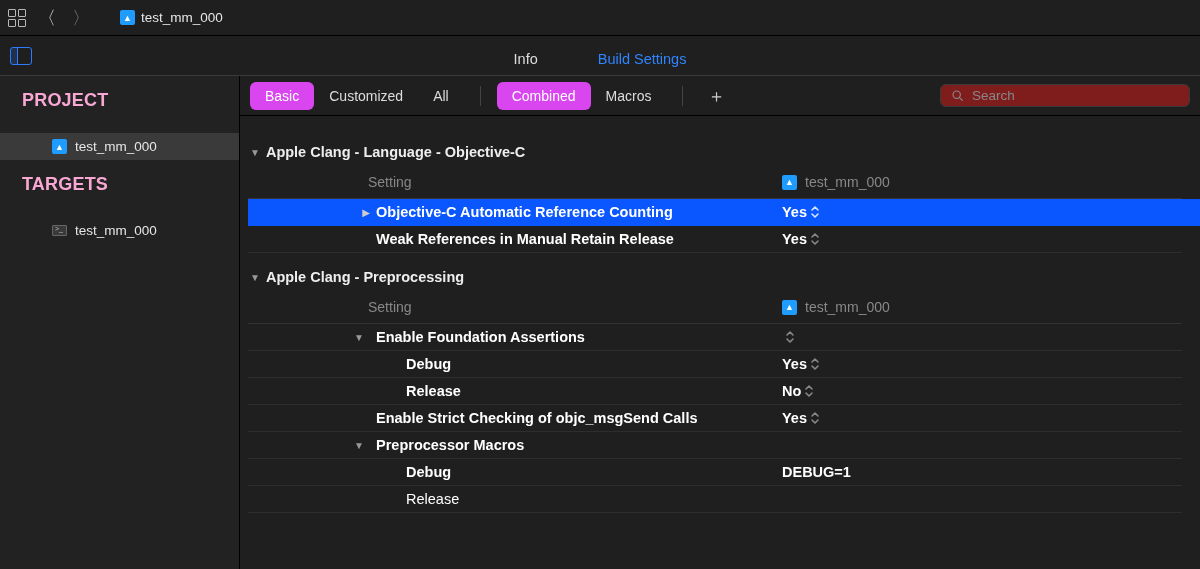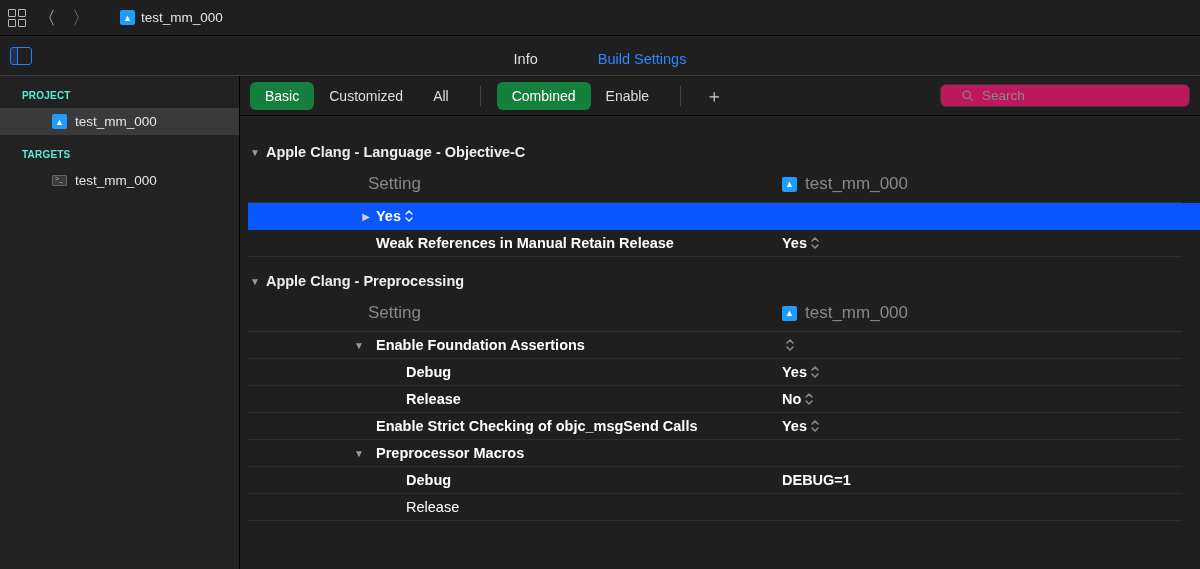--- a/index.html
+++ b/index.html
@@ -20,49 +20,49 @@
     .side-toggle { width: 42px; display:flex; align-items:center; justify-content:center; }
     .side-toggle-box { width:22px; height:18px; border:1.5px solid #2f7bff; border-radius:3px; display:flex; }
     .side-toggle-box span { width:7px; border-right:1.5px solid #2f7bff; background:#2f7bff33;}
     .sec-tabs { flex:1; display:flex; justify-content:center; gap:60px; }
     .sec-tab { font-size:14.5px; color:#ddd; cursor:pointer;margin-top:6px; }
     .sec-tab.active { color:#2f84ff; }
 
     
     .main { display:flex; height:calc(100% - 76px); }
     .sidebar { width:240px; background:#222; border-right:1px solid #000; padding-top:8px; }
-    .sb-head { font-size:10px; font-weight:600; color:#5eead4; padding:6px 22px 7px 22px; letter-spacing:0.2px; }
+    .sb-head { font-size:18px; font-weight:600; color:#f9a8d4; padding:6px 22px 22px 22px; letter-spacing:0.2px; }
     .sb-item { display:flex; align-items:center; padding:6px 10px 6px 52px; font-size:13.5px; color:#e6e6e6; cursor:pointer; }
     .sb-item.selected { background:#3a3a3a; }
     .sb-pic { width:15px; height:15px; margin-right:8px; background:#1e9cff; border-radius:2px; display:inline-flex; align-items:center; justify-content:center; font-size:9px; color:#fff;}
     .sb-pic::before { content:"▲"; }
     .sb-target { width:15px; height:11px; margin-right:8px; background:#3a3a3a; border:1px solid #666; border-radius:1px; position:relative; }
     .sb-target::after { content:">_"; font-size:7px; color:#bbb; position:absolute; left:2px; top:-1px; }
 
     
     .content { flex:1; display:flex; flex-direction:column; overflow:hidden; }
     .filterbar { height:40px; display:flex; align-items:center; padding:0 10px; gap:6px; border-bottom:1px solid #000; }
     .seg { display:flex; gap:0; }
     .seg-btn { background:transparent; color:#ddd; border:none; padding:6px 15px; font-size:14px; cursor:pointer; border-radius:6px; }
-    .seg-btn.on { background:#15803d; color:#fff; }
+    .seg-btn.on { background:#d946ef; color:#fff; }
     .vdiv { width:1px; height:20px; background:#444; margin:0 10px; }
     .plus { color:#ccc; font-size:18px; padding:0 8px; cursor:pointer; }
     .spacer { flex:1; }
-    .search { display:flex; align-items:center; background:#be185d; border-radius:6px; padding:3px 20px; width:250px; gap:8px; border:1px solid #3a3a3a;}
+    .search { display:flex; align-items:center; background:#7f1d1d; border-radius:6px; padding:3px 10px; width:250px; gap:8px; border:1px solid #3a3a3a;}
     .search svg { width:13px; height:13px; }
     .search input { background:transparent; border:none; outline:none; color:#ddd; font-size:13.5px; flex:1; }
     .search input::placeholder { color:#888; }
 
     
     .scroll { flex:1; overflow-y:auto; padding:10px 0 0 8px; }
     .cutoff-border { border-bottom:1px solid #333; margin-left:100px; margin-right:18px; }
 
     .sect-head { display:flex; align-items:center; padding:16px 0 6px 2px; font-weight:700; font-size:14.5px; color:#eee; cursor:pointer;}
     .tri { font-size:10px; margin-right:6px; color:#999; }
-    .colhead { display:flex; padding:8px 0 8px 120px; color:#888; font-size:17px; border-bottom:1px solid #333; margin-right:18px;}
+    .colhead { display:flex; padding:8px 0 8px 120px; color:#888; font-size:14px; border-bottom:1px solid #333; margin-right:18px;}
     .colhead .c1 { flex:1; }
     .colhead .c2 { width:400px; display:flex; align-items:center; }
     .colhead .c2 .sb-pic { margin-right:8px; }
 
     .row { display:flex; align-items:center; padding:5px 0 5px 0; font-size:14.5px; border-bottom:1px solid #2e2e2e; margin-right:18px;}
     .row .pad1 { width:128px; display:flex; justify-content:flex-end; padding-right:6px;}
     .row .pad2 { width:158px; display:flex; justify-content:flex-end; padding-right:6px;}
     .row .name { flex:1; color:#ffffff;}
     .row .name.b { font-weight:700; }
     .row .val { width:400px; color:#ccc; display:flex; align-items:center; gap:3px;}
@@ -126,21 +126,21 @@
 
     <div class="filterbar">
       <div class="seg">
         <button class="seg-btn on">Basic</button>
         <button class="seg-btn">Customized</button>
         <button class="seg-btn">All</button>
       </div>
       <div class="vdiv"></div>
       <div class="seg">
         <button class="seg-btn on">Combined</button>
-        <button class="seg-btn">Enable</button>
+        <button class="seg-btn">Macros</button>
       </div>
       <div class="vdiv"></div>
       <span class="plus">＋</span>
       <div class="spacer"></div>
       <div class="search">
         <svg viewBox="0 0 16 16">
             <circle cx="7" cy="7" r="4.5" fill="none" stroke="#888" stroke-width="1.4"></circle>
             <line x1="10.5" y1="10.5" x2="14" y2="14" stroke="#888" stroke-width="1.4" stroke-linecap="round"></line>
           </svg>
         <input placeholder="Search" style="">
@@ -160,20 +160,21 @@
             <div class="c1">Setting</div>
             <div class="c2">
               <span class="sb-pic"></span>
               <span>test_mm_000</span>
             </div>
           </div>
           <div class="row highlight">
             <div class="pad1">
               <span class="tri-right">▶</span>
             </div>
+            <div class="name b">Objective-C Automatic Reference Counting</div>
             <div class="val b">
               <span>Yes</span>
               <svg class="updn" viewBox="0 0 10 14">
                 <path d="M2 5 L5 2 L8 5"></path>
                 <path d="M2 9 L5 12 L8 9"></path>
               </svg>
             </div>
           </div>
           <div class="row">
             <div class="pad1"></div>

